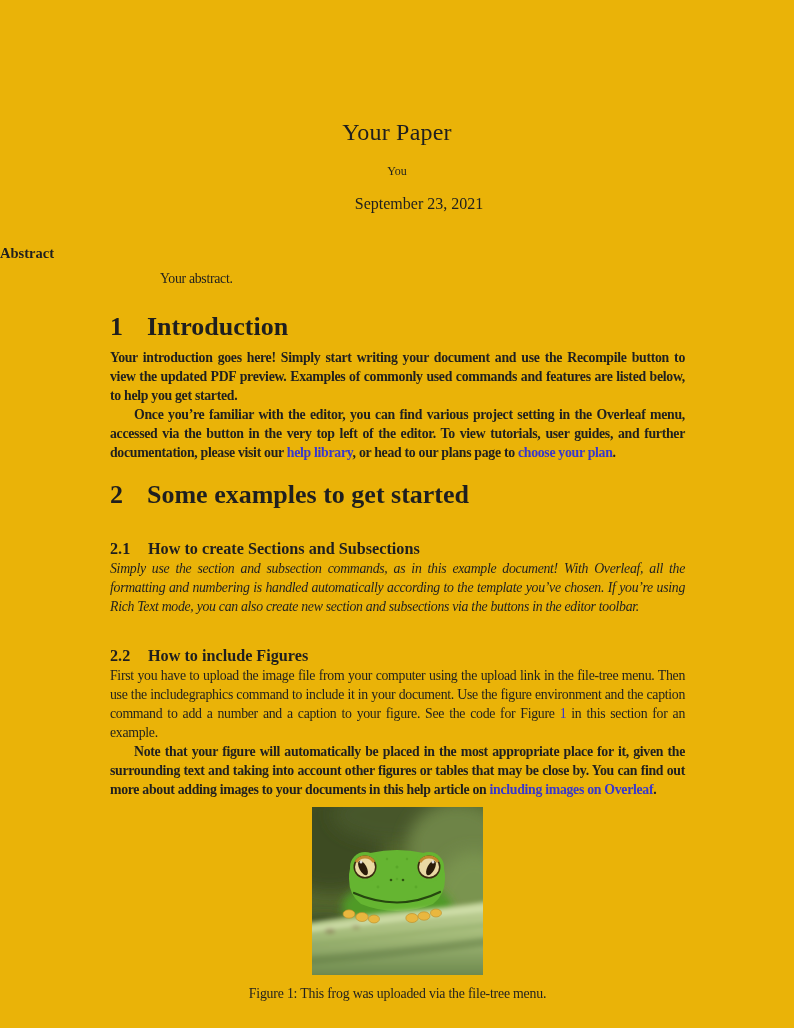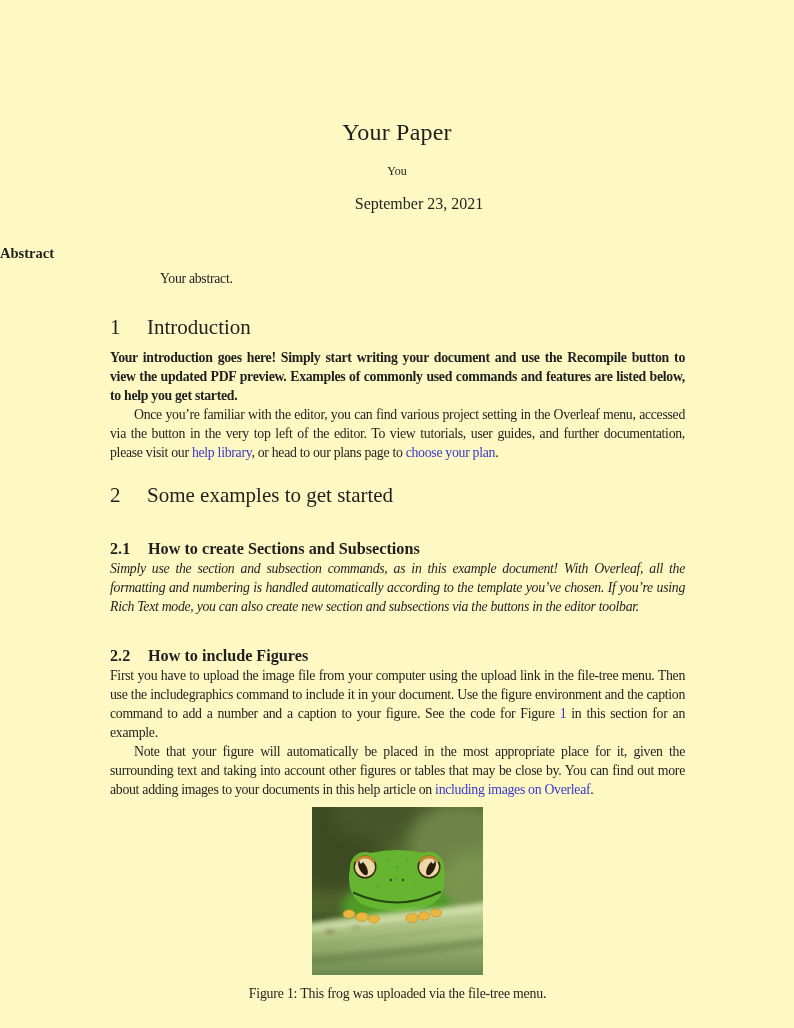--- a/index.html
+++ b/index.html
@@ -1,20 +1,20 @@
 <!DOCTYPE html>
 <html><head>
 <meta charset="utf-8">
 <style>
   html, body { margin: 0; padding: 0; background: #ffffff; }
   .page {
     position: relative;
     width: 794px;
     height: 1028px;
-    background: #fef9c3;
+    background: #eab308;
     overflow: hidden;
     font-family: "Liberation Serif", "DejaVu Serif", serif;
     color: #1f1f1f;
   }
   .content { margin-left: 110px; width: 575px; }
 
   .doc-title {
     text-align: center;
     font-size: 24px;
     line-height: 28px;
@@ -42,43 +42,43 @@
   }
   .abstract-body {
     margin: 7px 26px 0 26px;
     text-indent: 24px;
     font-size: 13.8px;
     line-height: 19px;
     letter-spacing: -0.3px;
   }
 
   .section-heading {
-    font-size: 21px;
+    font-size: 26px;
     line-height: 24px;
-    font-weight: normal;
+    font-weight: bold;
     margin-top: 27px;
   }
   .section-heading .sec-num { display: inline-block; min-width: 21px; margin-right: 16px; }
   .subsection-heading {
     font-size: 16.2px;
     line-height: 20px;
     font-weight: bold;
     margin-top: 12px;
   }
   .subsection-heading .sec-num { display: inline-block; min-width: 24px; margin-right: 14px; margin-top: 20px; }
 
   p.body-par {
     margin: 0;
     font-size: 13.8px;
     line-height: 19px;
     text-align: justify;
     letter-spacing: -0.3px;
   }
   p.body-par.first { margin-top: 9px; font-weight: bold; }
-  p.body-par.indent { text-indent: 24px; }
+  p.body-par.indent { text-indent: 24px; font-weight: bold; }
 
   .link { cursor: pointer; }
 
   .figure-block { margin-top: 8px; }
   .figure-img {
     display: block;
     width: 171px;
     height: 168px;
     margin: 0 auto;
   }

